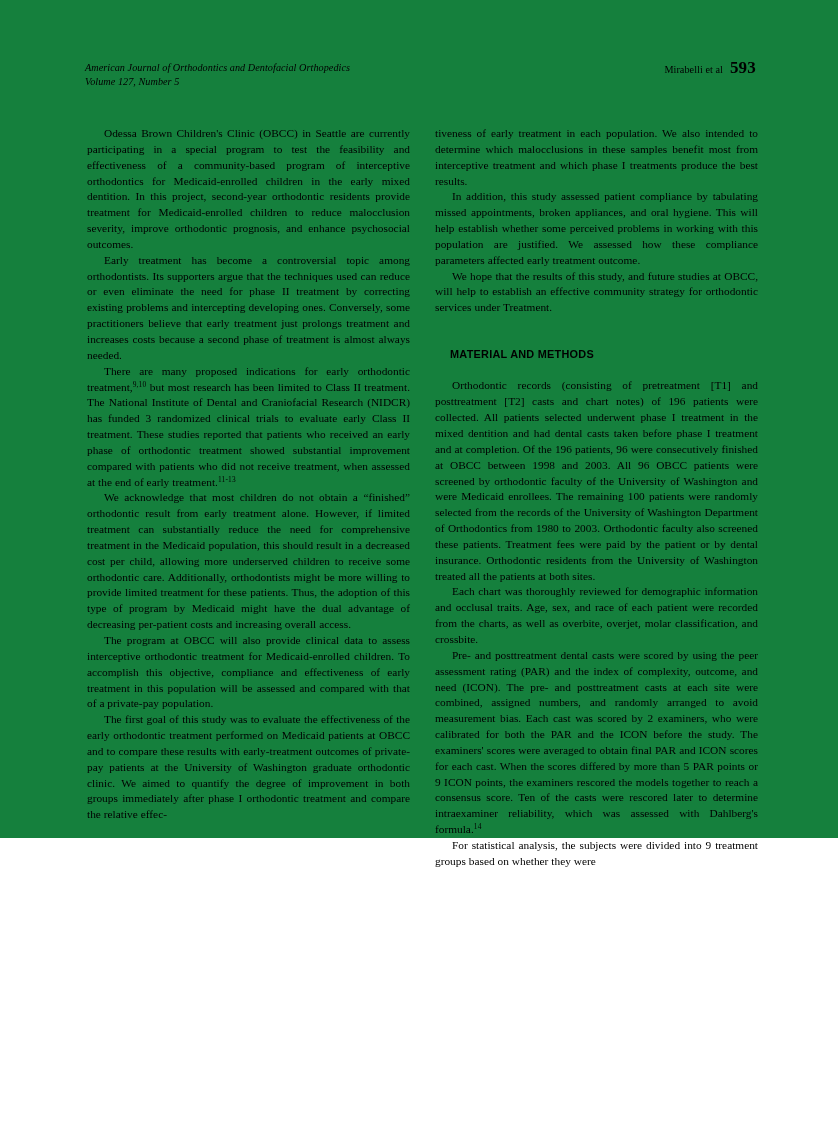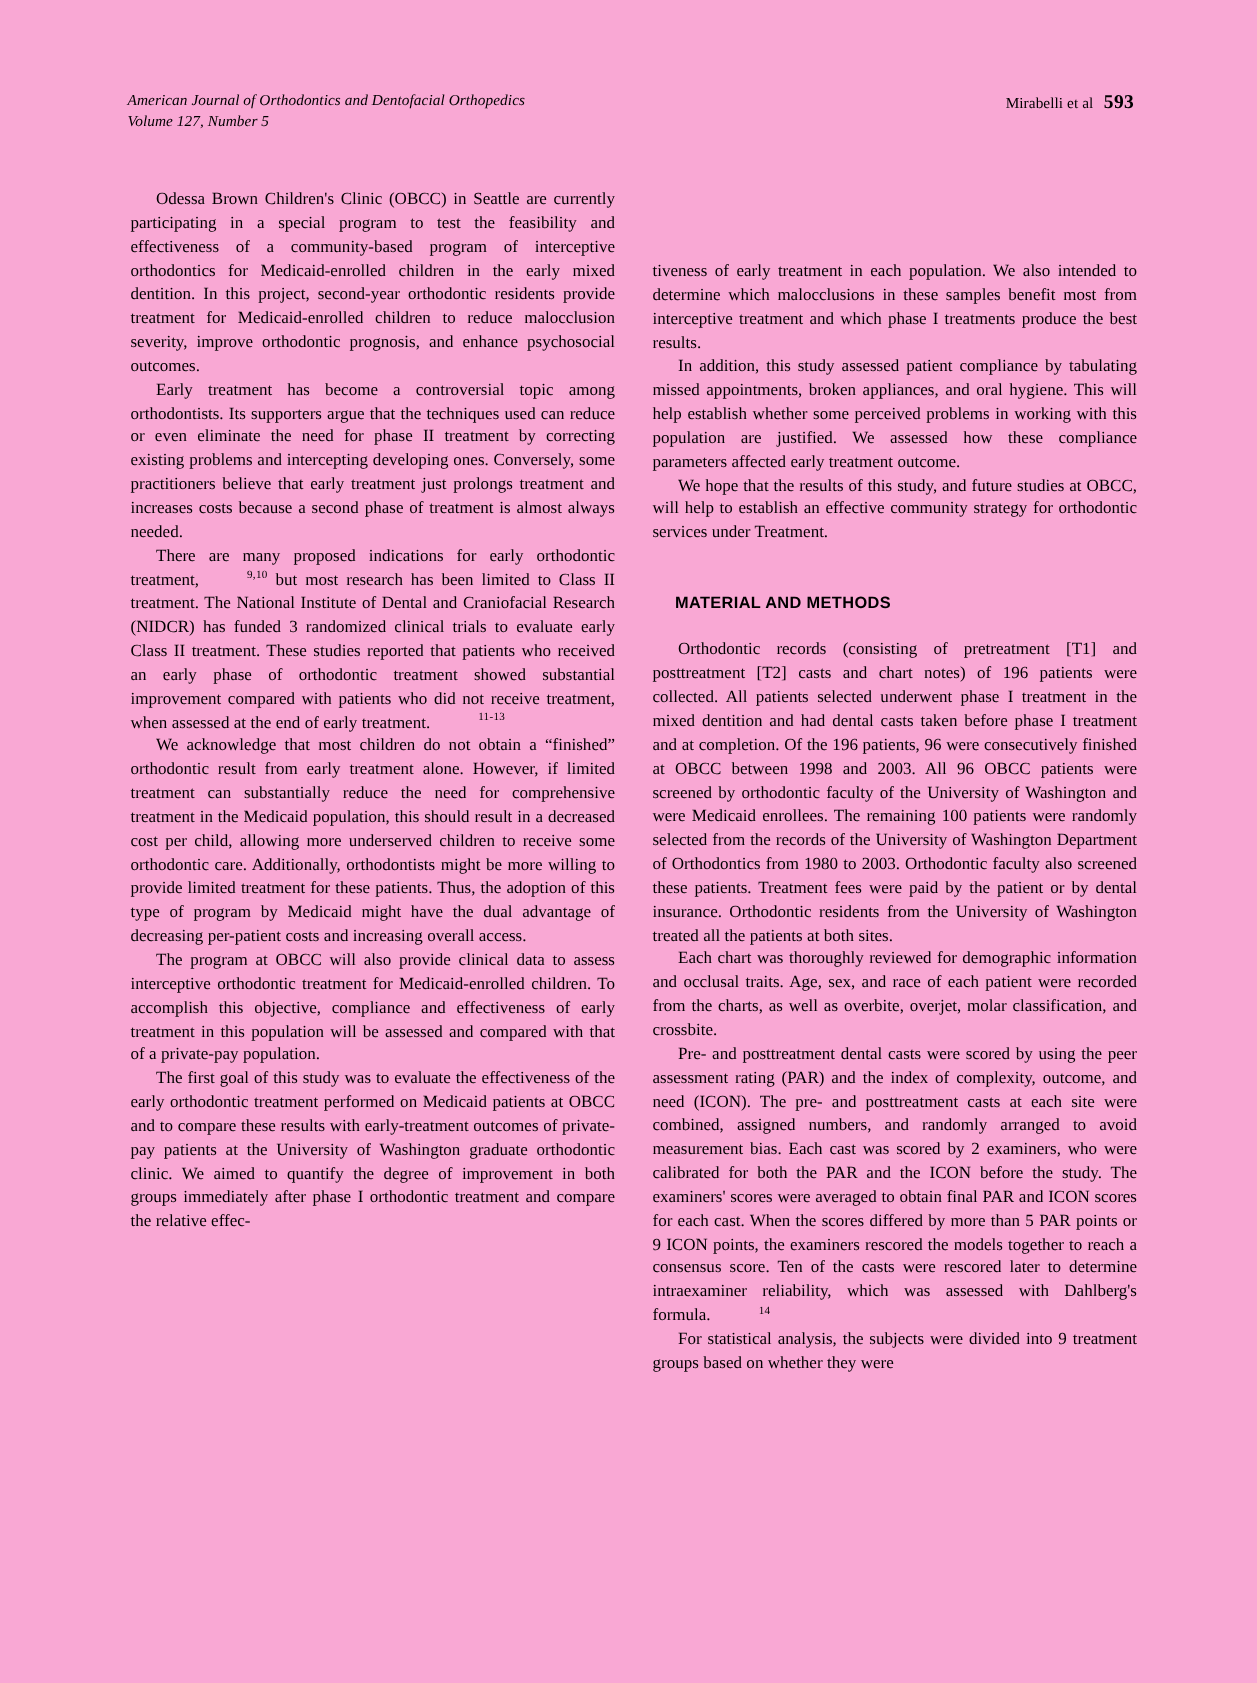--- a/index.html
+++ b/index.html
@@ -14,22 +14,22 @@
     position: relative;
     font-family: "Liberation Serif", "DejaVu Serif", serif;
     color: #000000;
     overflow: hidden;
   }
   .page {
     position: absolute;
     left: 0;
     top: 0;
     width: 838px;
-    height: 1122px;
-    background: #f9a8d4;
+    height: 838px;
+    background: #15803d;
   }
   
   .running-head {
     position: absolute;
     left: 85px;
     top: 61px;
     width: 671px;
     height: 34px;
   }
   .rh-left {
@@ -55,21 +55,21 @@
     white-space: nowrap;
     font-size: 10.2px;
     line-height: 13.6px;
   }
   .rh-right .authors {
     letter-spacing: 0.05px;
   }
   .rh-right .pageno {
     font-style: normal;
     font-weight: bold;
-    font-size: 13px;
+    font-size: 17px;
     margin-left: 7px;
     letter-spacing: 0.2px;
   }
   
   .columns {
     position: absolute;
     left: 87px;
     top: 126px;
     width: 671px;
     height: 912px;
@@ -88,28 +88,26 @@
     font-size: 11.35px;
     line-height: 15.85px;
     text-align: justify;
     text-justify: inter-word;
     text-indent: 17px;
     hyphens: none;
     word-spacing: 0.1px;
   }
   p.body.noindent {
     text-indent: 0;
-    margin-top: 48px;
   }
   sup.ref {
     font-size: 7.4px;
     vertical-align: 4.2px;
     line-height: 0;
     letter-spacing: 0.2px;
-    margin-left: 32px;
   }
   h2.section {
     margin: 15px;
     font-family: "Liberation Sans", "DejaVu Sans", sans-serif;
     font-weight: bold;
     font-size: 10.9px;
     line-height: 15.85px;
     letter-spacing: 0.25px;
     text-align: left;
   }

